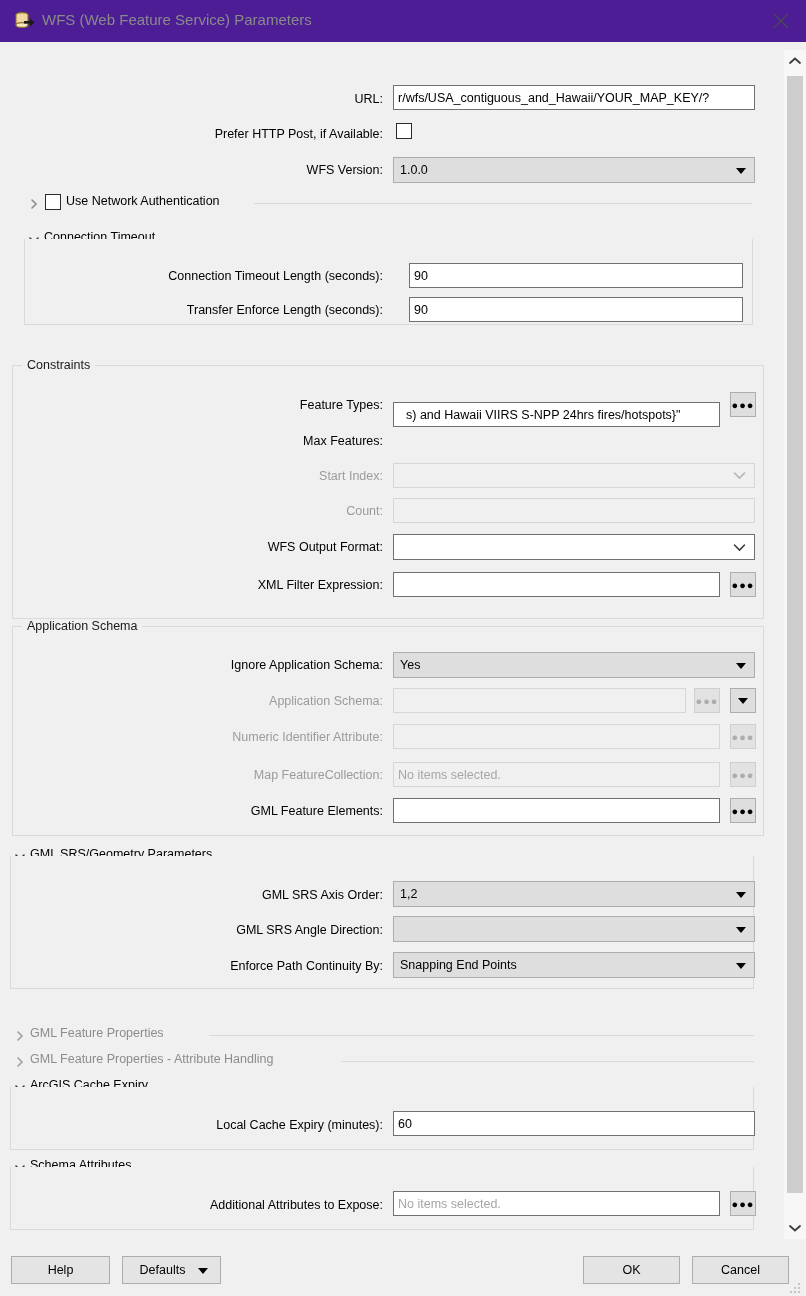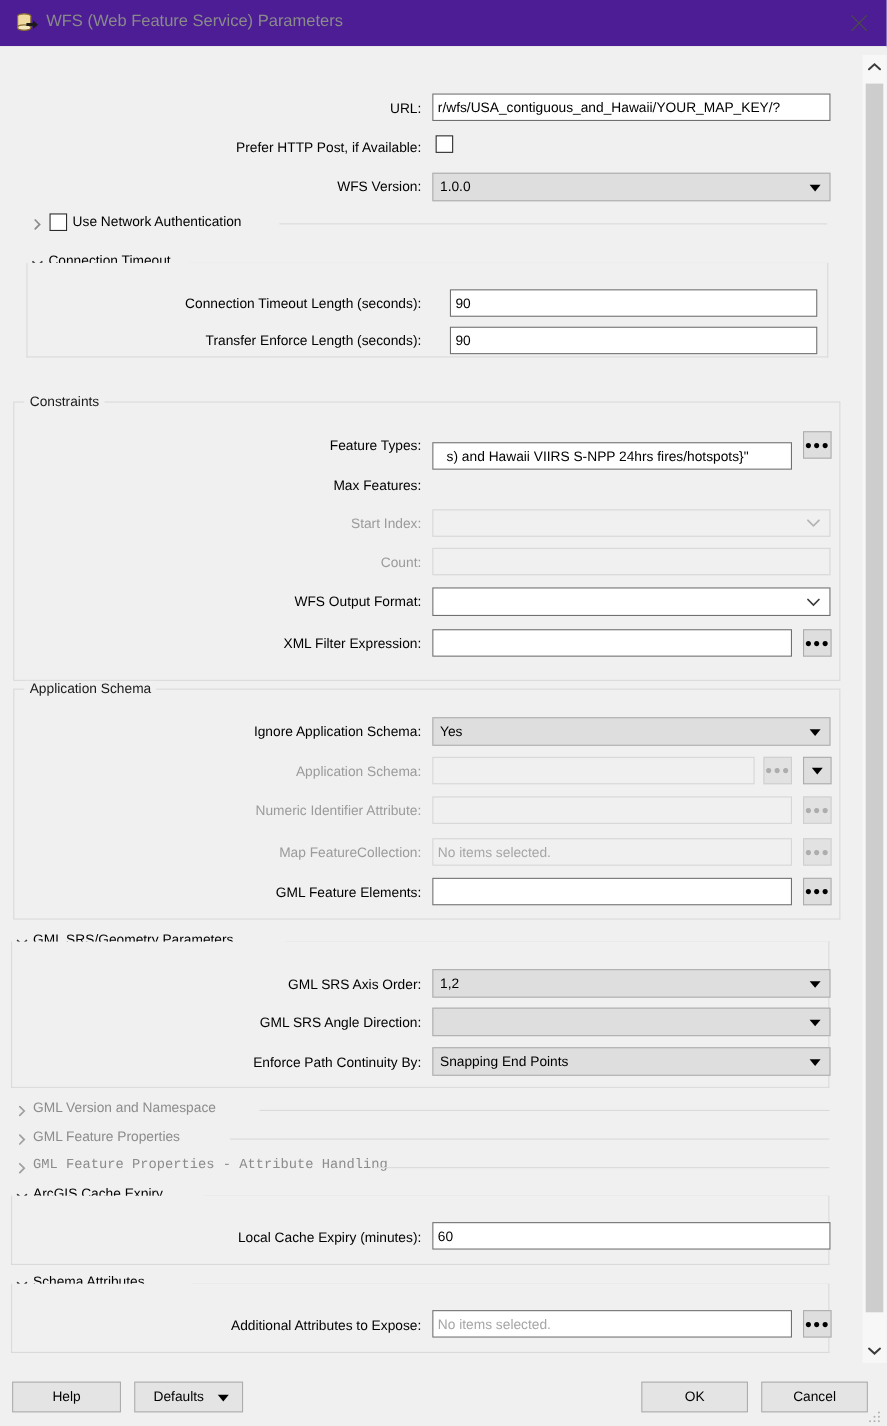--- a/index.html
+++ b/index.html
@@ -443,47 +443,38 @@
     <span></span>
     <span class="tri"></span>
   </div>
 
   <span class="lbl" style="left:170px; top:916px; width:213px;">Enforce Path Continuity By:</span>
   <div class="cb" style="left:393px; top:910px; width:362px; height:26px;">
     <span>Snapping End Points</span>
     <span class="tri"></span>
   </div>
 
-  <div class="sect" style="left:14px; top:960px; width:742px;">
-    <span class="sect-arrow">
-      <svg width="12" height="12" viewBox="0 0 12 12">
-          <path d="M4 2 L8 6 L4 10" stroke="#a0a0a0" stroke-width="1.6" fill="none" stroke-linecap="round"></path>
-        </svg>
-    </span>
-    <span class="sect-label dim" style="left:16px;">GML Version and Namespace</span>
-    <span class="sect-rule" style="left:222px; width:518px;"></span>
-  </div>
 
   <div class="sect" style="left:14px; top:986px; width:742px;">
     <span class="sect-arrow">
       <svg width="12" height="12" viewBox="0 0 12 12">
           <path d="M4 2 L8 6 L4 10" stroke="#a0a0a0" stroke-width="1.6" fill="none" stroke-linecap="round"></path>
         </svg>
     </span>
     <span class="sect-label dim" style="left:16px;">GML Feature Properties</span>
     <span class="sect-rule" style="left:195px; width:545px;"></span>
   </div>
 
   <div class="sect" style="left:14px; top:1012px; width:742px;">
     <span class="sect-arrow">
       <svg width="12" height="12" viewBox="0 0 12 12">
           <path d="M4 2 L8 6 L4 10" stroke="#a0a0a0" stroke-width="1.6" fill="none" stroke-linecap="round"></path>
         </svg>
     </span>
-    <span class="sect-label dim" style="left:16px;font-family:Liberation Mono, monospace;">GML Feature Properties - Attribute Handling</span>
+    <span class="sect-label dim" style="left:16px;">GML Feature Properties - Attribute Handling</span>
     <span class="sect-rule" style="left:327px; width:413px;"></span>
   </div>
 
   <div class="sect" style="left:14px; top:1038px; width:742px;">
     <span class="sect-arrow">
       <svg width="12" height="12" viewBox="0 0 12 12">
           <path d="M2 4 L6 8 L10 4" stroke="#3c3c3c" stroke-width="1.6" fill="none" stroke-linecap="round"></path>
         </svg>
     </span>
     <span class="sect-label" style="left:16px;">ArcGIS Cache Expiry</span>

